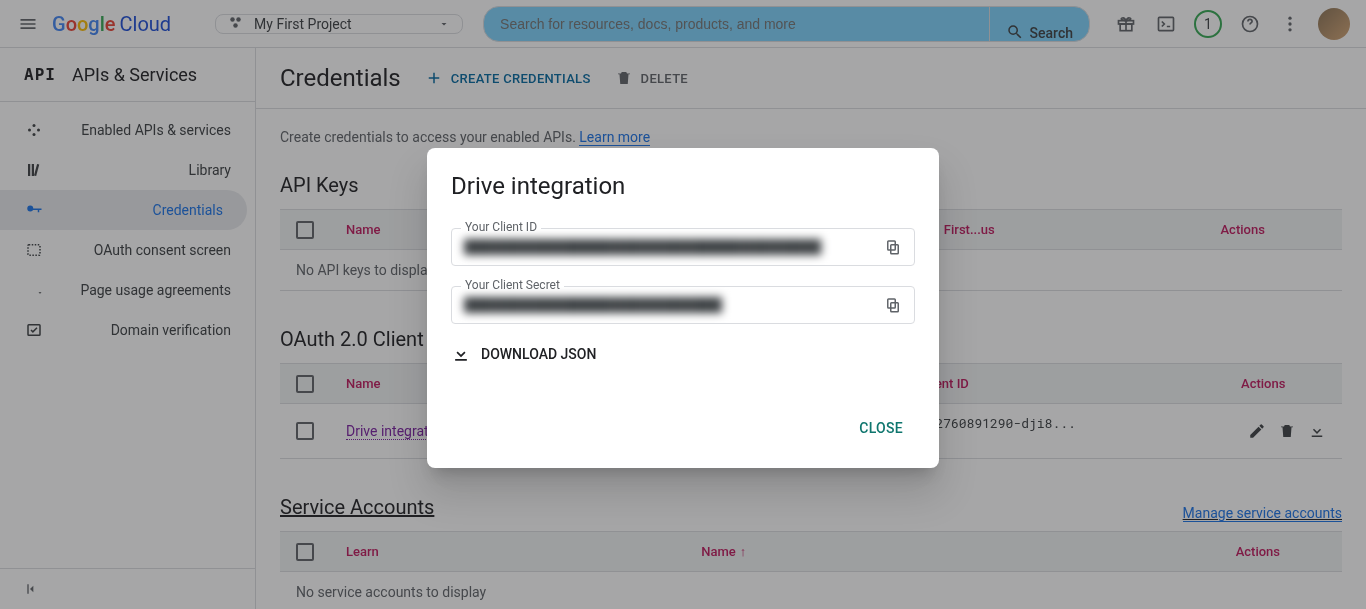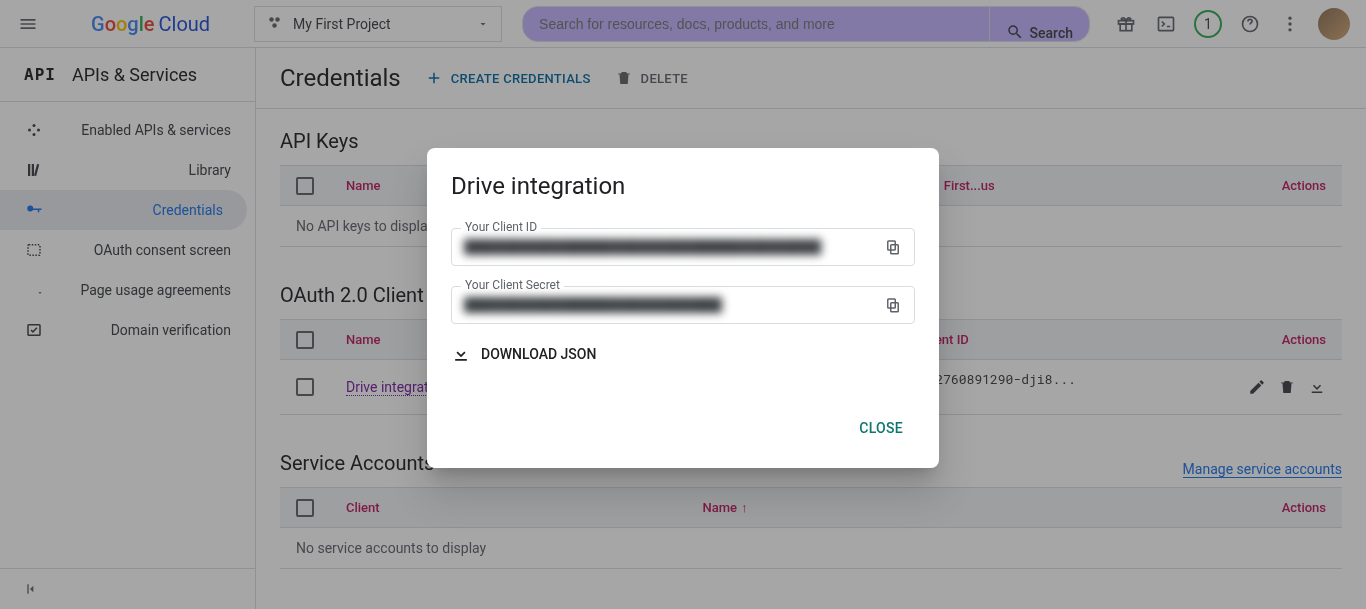--- a/index.html
+++ b/index.html
@@ -1,26 +1,26 @@
 <!DOCTYPE html>
 <html><head>
   <meta charset="utf-8">
   <style>
     * { box-sizing: border-box; margin: 0; padding: 0; }
     body { font-family: 'Google Sans', Roboto, Arial, sans-serif; font-size: 14px; color: #202124; background: #fff; overflow: hidden; width: 1366px; height: 609px; position: relative; }
     
     
     .header { height: 48px; display: flex; align-items: center; padding: 0 16px; border-bottom: 1px solid #dadce0; gap: 12px; }
     .menu-icon { width: 24px; height: 24px; cursor: pointer; display: flex; align-items: center; justify-content: center; color: #5f6368; }
-    .logo { display: flex; align-items: center; gap: 4px; font-size: 20px; margin-left: 39px; }
+    .logo { display: flex; align-items: center; gap: 4px; font-size: 20px; }
     .logo-text { color: #1d4ed8; font-weight: 400; }
     .logo-g { font-weight: 500; }
-    .project-selector { margin-left: 32px; height: 36px; min-width: 248px; border: 1px solid #dadce0; border-radius: 0; display: flex; align-items: center; padding: 0 12px; cursor: pointer; gap: 8px; color: #3c4043; }
+    .project-selector { margin-left: 32px; height: 20px; min-width: 248px; border: 1px solid #dadce0; border-radius: 8px; display: flex; align-items: center; padding: 0 12px; cursor: pointer; gap: 8px; color: #3c4043; }
     .project-selector .chevron { margin-left: auto; }
-    .search-box { flex: 1; margin-left: 8px; height: 36px; border: 1px solid #dadce0; border-radius: 16px; display: flex; align-items: center; background: #c4b5fd; }
+    .search-box { flex: 1; margin-left: 8px; height: 36px; border: 1px solid #dadce0; border-radius: 16px; display: flex; align-items: center; background: #7dd3fc; }
     .search-input { flex: 1; border: none; outline: none; padding: 0 16px; font-size: 14px; background: transparent; color: #5f6368; }
     .search-btn { height: 100%; padding: 0 16px; display: flex; align-items: flex-end; gap: 6px; border-left: 1px solid #dadce0; cursor: pointer; color: #3c4043; font-weight: 500; }
     .header-actions { display: flex; align-items: center; gap: 16px; margin-left: 12px; }
     .header-icon { width: 24px; height: 24px; display: flex; align-items: center; justify-content: center; color: #5f6368; cursor: pointer; }
     .badge-circle { width: 28px; height: 28px; border: 2px solid #34a853; border-radius: 50%; display: flex; align-items: center; justify-content: center; font-size: 14px; color: #3c4043; cursor: pointer; }
     .avatar { width: 32px; height: 32px; border-radius: 50%; background: linear-gradient(135deg, #8b7355, #d4a574); cursor: pointer; }
     
     
     .content-wrapper { display: flex; height: calc(100% - 48px); }
     
@@ -40,27 +40,27 @@
     .main-header { padding: 16px 24px; display: flex; align-items: center; gap: 24px; border-bottom: 1px solid #dadce0; }
     .page-title { font-size: 24px; font-weight: 400; }
     .action-btn { display: flex; align-items: center; gap: 8px; color: #0369a1; font-weight: 500; font-size: 13px; cursor: pointer; text-transform: uppercase; letter-spacing: 0.3px; }
     .action-btn.secondary { color: #5f6368; }
     .main-body { padding: 20px 24px; }
     .intro-text { color: #5f6368; margin-bottom: 28px; }
     .learn-more { color: #1a73e8; text-decoration: none; border-bottom: 1px solid #1a73e8; }
     
     .section { margin-bottom: 36px; }
     .section-title { font-size: 20px; font-weight: 400; margin-bottom: 12px; }
-    .section-header-row { display: flex; align-items: center; justify-content: space-between; }
+    .section-header-row { display: flex; align-items: center; justify-content: space-between; text-decoration: underline; }
     .manage-link { color: #1a73e8; font-size: 14px; border-bottom: 1px solid #1a73e8; cursor: pointer; }
     
     .table { width: 100%; border-collapse: collapse; }
     .table-header { background: #f1f3f4; height: 40px; }
     .table-header th { text-align: left; font-weight: 500; font-size: 13px; padding: 0 16px; color: #be185d; border-bottom: 1px solid #dadce0; border-top: 1px solid #dadce0; }
-    .table-header th.right { text-align: right; }
+    .table-header th.right { text-align: center; }
     .table-row td { padding: 10px 16px; border-bottom: 1px solid #dadce0; font-size: 14px; color: #3c4043; }
     .empty-row td { padding: 12px 16px; color: #5f6368; border-bottom: 1px solid #dadce0; }
     .checkbox { width: 18px; height: 18px; border: 2px solid #5f6368; border-radius: 2px; cursor: pointer; }
     .th-check { width: 48px; }
     .link-cell { color: #7b1fa2; cursor: pointer; border-bottom: 1px dotted #7b1fa2; }
     .client-id { font-family: 'Roboto Mono', monospace; font-size: 13px; }
     .row-actions { display: flex; gap: 12px; justify-content: flex-end; }
     .row-action-icon { cursor: pointer; color: #3c4043; }
     .sort-icon { display: inline-block; margin-left: 4px; }
     
@@ -229,20 +229,23 @@
       </div>
       <div class="action-btn secondary">
         <svg width="18" height="18" viewBox="0 0 24 24" fill="currentColor">
             <path d="M6 7h12l-1 13H7L6 7zm3-3h6l1 2H8l1-2zM4 6h16v1H4z"></path>
           </svg>
         <span>DELETE</span>
       </div>
     </div>
 
     <div class="main-body">
+      <div class="intro-text">
+        <span>Create credentials to access your enabled APIs. </span><a class="learn-more">Learn more</a>
+      </div>
 
       <div class="section">
         <div class="section-title">API Keys</div>
         <table class="table">
           <tbody>
               <tr class="table-header">
             <th class="th-check">
                   <div class="checkbox"></div>
                 </th>
             <th>Name</th>
@@ -311,21 +314,21 @@
         <div class="section-header-row">
           <div class="section-title">Service Accounts</div>
           <span class="manage-link">Manage service accounts</span>
         </div>
         <table class="table">
           <tbody>
               <tr class="table-header">
             <th class="th-check">
                   <div class="checkbox"></div>
                 </th>
-            <th>Client</th>
+            <th>Learn</th>
             <th style="width:20%"></th>
             <th><span>Name</span><span class="sort-icon">↑</span></th>
             <th style="width:30%"></th>
             <th class="right">Actions</th>
           </tr>
           <tr class="empty-row">
                 <td colspan="6">No service accounts to display</td>
               </tr>
         </tbody>
           </table>

